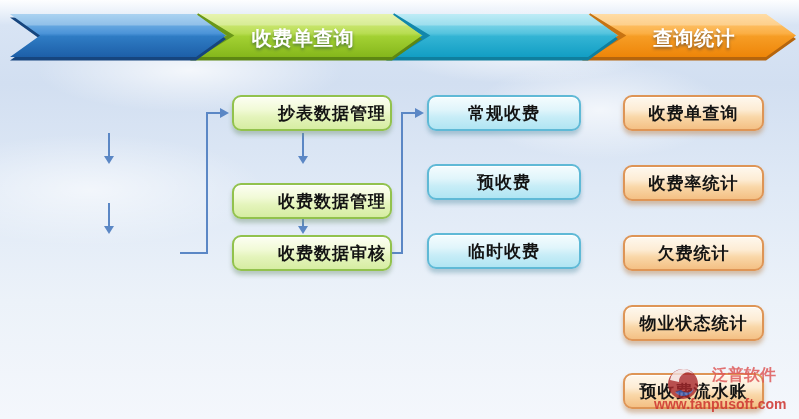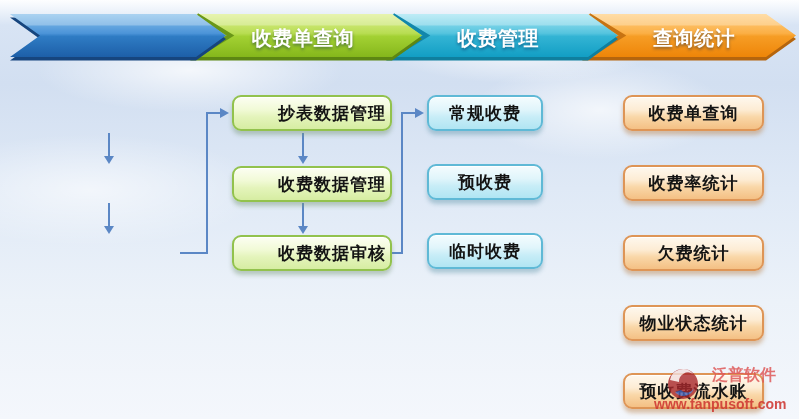--- a/index.html
+++ b/index.html
@@ -15,21 +15,21 @@
   svg.layer { position:absolute; left:0; top:0; }
   .banner-label { position:absolute; top:25px; height:24px; text-align:center;
     font-size:20px; font-weight:bold; color:#fff; letter-spacing:0.5px;
     text-shadow:0 2px 3px rgba(0,30,80,.45); }
   .btn { position:absolute; height:36px; border-radius:9px; display:flex; align-items:center;
     justify-content:center; font-size:17px; font-weight:bold; color:#141414; letter-spacing:1px; }
   .c1 { width:142px; left:38px; background:linear-gradient(180deg,#f8fcff 0%,#e7f3fd 40%,#d2e6f8 62%,#b7d7f1 100%);
     border:2px solid #7aa8d8; box-shadow:0 4px 4px rgba(110,140,180,.5), inset 0 1px 0 rgba(255,255,255,.9); }
   .c2 { width:160px; left:232px; background:linear-gradient(180deg,#fcfef2 0%,#f1fad6 40%,#e4f4bb 62%,#d6eda2 100%);
     border:2px solid #92c24d; box-shadow:0 4px 4px rgba(120,150,120,.45), inset 0 1px 0 rgba(255,255,255,.9);padding-left:40px; }
-  .c3 { width:116px; left:427px; background:linear-gradient(180deg,#f4fcfe 0%,#e0f5fb 40%,#c8edf7 62%,#b0e5f3 100%);
+  .c3 { width:154px; left:427px; background:linear-gradient(180deg,#f4fcfe 0%,#e0f5fb 40%,#c8edf7 62%,#b0e5f3 100%);
     border:2px solid #5fb9d6; box-shadow:0 4px 4px rgba(100,150,170,.45), inset 0 1px 0 rgba(255,255,255,.9);text-align:center; }
   .c4 { width:141px; left:623px; background:linear-gradient(180deg,#fef8ee 0%,#fdecd4 40%,#f9d7a8 62%,#f4c084 100%);
     border:2px solid #de9556; box-shadow:0 4px 4px rgba(190,140,90,.5), inset 0 1px 0 rgba(255,255,255,.9); }
   .wm-brand { position:absolute; left:699px; top:365px; font-size:16px; font-weight:bold;
     color:rgba(222,88,88,.85); letter-spacing:0; white-space:nowrap; font-family:Liberation Serif, serif;margin-left:13px; }
   .wm-url { position:absolute; left:654px; top:396px; font-size:14px; font-weight:bold;
     color:rgba(206,56,50,.88); letter-spacing:0; white-space:nowrap; }
 </style>
 </head>
 <body>
@@ -81,21 +81,20 @@
     <polygon points="190,14 392,14 408,25.5 206,25.5" fill="rgba(255,255,255,0.28)"></polygon>
 
     <polyline points="197,15 230.5,35.5 197,56" stroke="#6a9718" stroke-width="4" fill="none"></polyline>
 
     <polygon points="10,17.5 196,17.5 226,39 196,60.5 10,60.5 40,39" fill="#16457e"></polygon>
     <polygon points="10,14 196,14 226,35.5 196,57 10,57 40,35.5" fill="url(#gBlue)"></polygon>
     <polygon points="10,14 196,14 212,25.5 26,25.5" fill="rgba(255,255,255,0.28)"></polygon>
   </svg>
 
   <div class="banner-label" style="left:223px;width:160px">收费单查询</div>
-  <div class="banner-label" style="left:418px;width:160px">收费管理</div>
   <div class="banner-label" style="left:614px;width:160px">查询统计</div>
 
   <svg class="layer" width="799" height="419">
     <g stroke="#5b87c5" stroke-width="2" fill="none">
       <line x1="109" y1="133" x2="109" y2="157"></line>
       <line x1="109" y1="203" x2="109" y2="227"></line>
       <line x1="303" y1="133" x2="303" y2="157"></line>
       <line x1="303" y1="203" x2="303" y2="227"></line>
       <polyline points="180,253 207,253 207,113 221,113"></polyline>
       <polyline points="374,253 402,253 402,113 416,113"></polyline>
@@ -105,21 +104,21 @@
       <polygon points="104,226 114,226 109,234"></polygon>
       <polygon points="298,156 308,156 303,164"></polygon>
       <polygon points="298,226 308,226 303,234"></polygon>
       <polygon points="220,108 220,118 229,113"></polygon>
       <polygon points="415,108 415,118 424,113"></polygon>
     </g>
   </svg>
 
 
   <div class="btn c2" style="top:95px">抄表数据管理</div>
-  <div class="btn c2" style="top:166px">收费数据管理</div>
+  <div class="btn c2" style="top:183px">收费数据管理</div>
   <div class="btn c2" style="top:235px">收费数据审核</div>
 
   <div class="btn c3" style="top:95px">常规收费</div>
   <div class="btn c3" style="top:233px">临时收费</div>
   <div class="btn c3" style="top:164px">预收费</div>
 
   <div class="btn c4" style="top:95px">收费单查询</div>
   <div class="btn c4" style="top:165px">收费率统计</div>
   <div class="btn c4" style="top:235px">欠费统计</div>
   <div class="btn c4" style="top:305px">物业状态统计</div>

